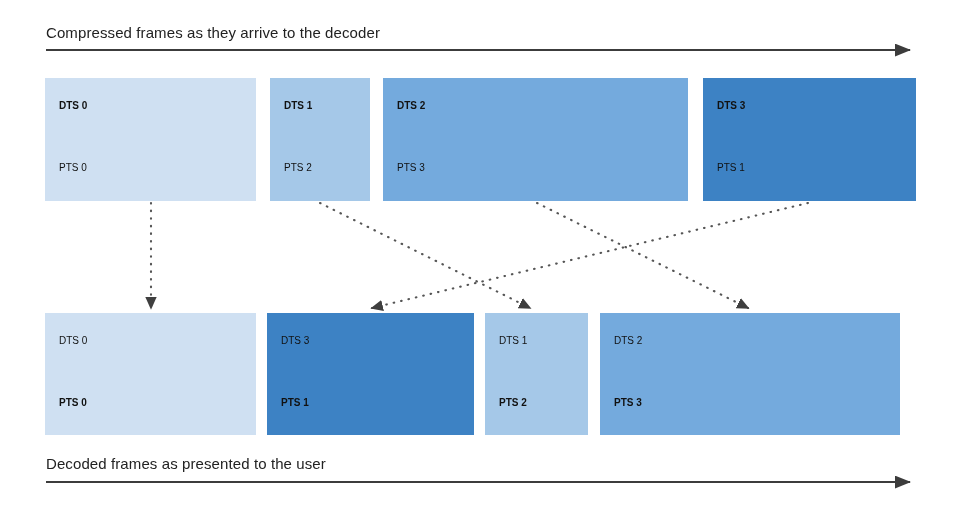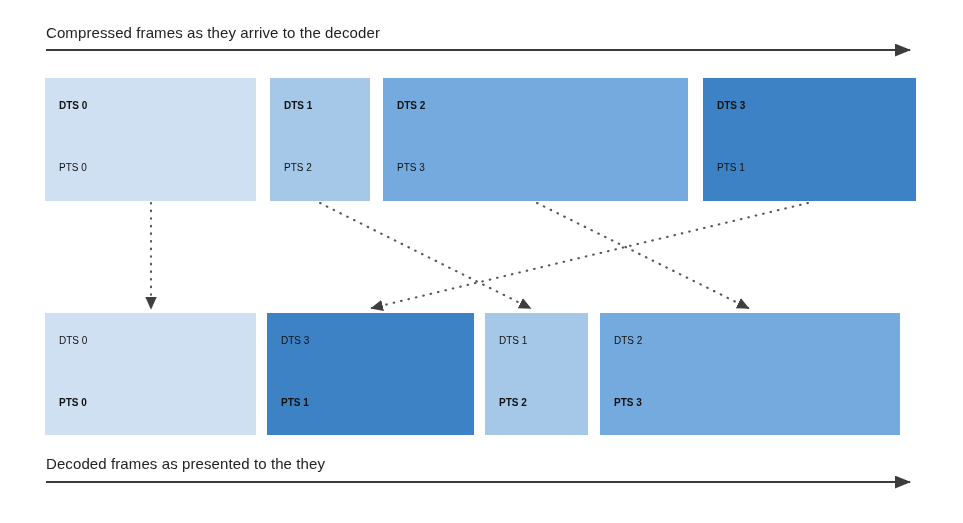--- a/index.html
+++ b/index.html
@@ -60,21 +60,21 @@
   .row-bottom .lbl-dts { top: 22px; }
   .row-bottom .lbl-pts { top: 84px; }
 </style>
 </head>
 <body>
 
 <div id="stage">
 
   <div class="caption" id="caption-top">Compressed frames as they arrive to the decoder</div>
 
-  <div class="caption" id="caption-bottom">Decoded frames as presented to the they</div>
+  <div class="caption" id="caption-bottom">Decoded frames as presented to the user</div>
 
   <div id="boxes">
       <div class="frame row-top" style="left: 45px; top: 78px; width: 211px; height: 123px; background: rgb(207, 224, 242);">
         <div class="lbl lbl-dts bold">DTS 0</div>
         <div class="lbl lbl-pts">PTS 0</div>
       </div>
       <div class="frame row-top" style="left: 270px; top: 78px; width: 100px; height: 123px; background: rgb(165, 200, 232);">
         <div class="lbl lbl-dts bold">DTS 1</div>
         <div class="lbl lbl-pts">PTS 2</div>
       </div>

